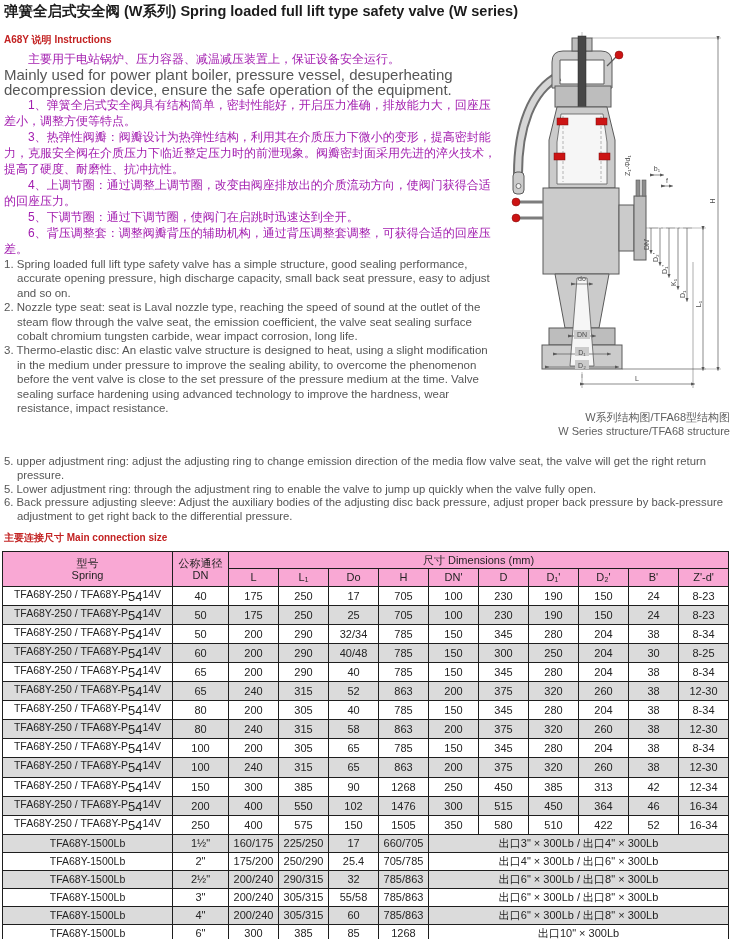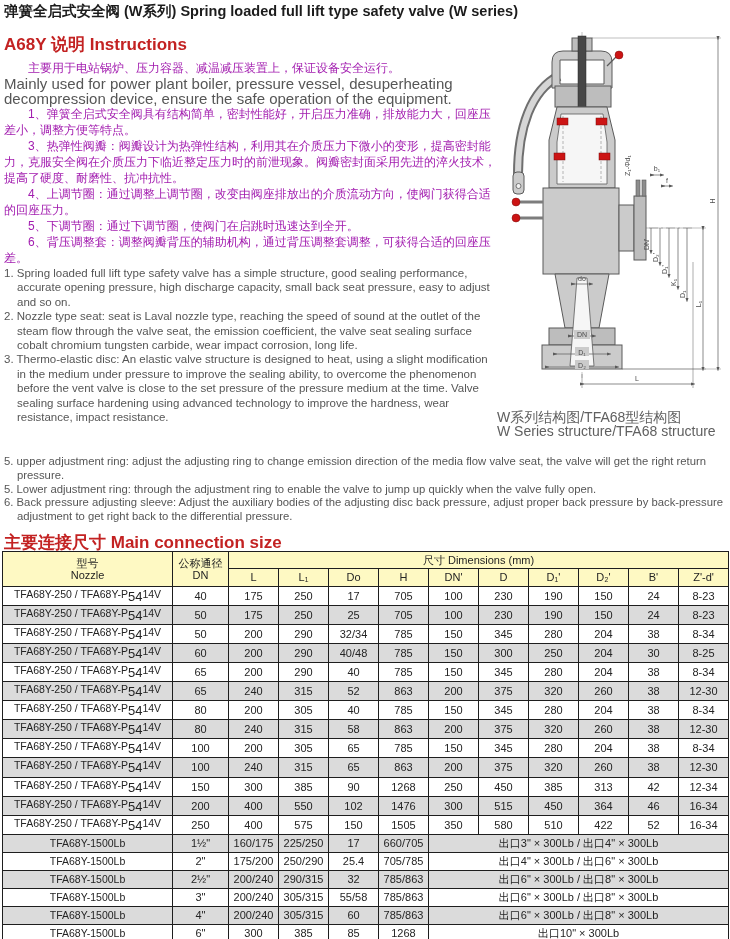--- a/index.html
+++ b/index.html
@@ -1,39 +1,39 @@
 <!DOCTYPE html>
 <html><head>
 <meta charset="utf-8">
 <style>
   html,body{margin:0;padding:0;}
   body{width:730px;height:939px;overflow:hidden;background:#fff;
        font-family:"Liberation Sans","DejaVu Sans",sans-serif;color:#3d3d3d;}
   .page{position:relative;width:730px;height:939px;}
   .title{position:absolute;left:4px;top:2px;width:722px;font-size:14.5px;font-weight:bold;color:#1c1c1c;}
   .col-left{position:absolute;left:4px;top:27px;width:492px;height:428px;overflow:hidden;}
-  h2{font-size:17px;font-weight:bold;color:#c32222;margin:8px 0 4px 0;}
+  h2{font-size:10px;font-weight:bold;color:#c32222;margin:8px 0 4px 0;}
   h2.first{margin-top:6px;}
   p{margin:0;}
   .cn{font-size:12px;line-height:16px;text-indent:2em;color:#a21caf;}
   .en{font-size:15px;line-height:15px;color:#565656;}
   .en-item{font-size:11.5px;line-height:14.4px;color:#565656;padding-left:13px;text-indent:-13px;}
   .wide-items{position:absolute;left:4px;top:455px;width:724px;}
   .wide-items .en-item{font-size:11.3px;line-height:13.8px;}
   .conn-heading{position:absolute;left:4px;top:531px;margin:0;}
   
   .diagram{position:absolute;left:497px;top:26px;width:233px;height:428px;}
   .diagram svg{display:block;}
-  .caption{margin-top:2px;text-align:left;font-size:14px;line-height:14px;color:#606060;}
+  .caption{margin-top:2px;text-align:right;font-size:11px;line-height:14px;color:#606060;}
   
   table{position:absolute;left:2px;top:551px;width:726px;border-collapse:collapse;table-layout:fixed;
         font-size:11px;color:#242424;}
   th,td{border:1px solid #1e1e1e;text-align:center;vertical-align:middle;padding:1px 0;height:14.3px;
         overflow:hidden;white-space:nowrap;}
-  th{background:#fef9c3;font-weight:normal;line-height:12px;}
+  th{background:#f9a8d4;font-weight:normal;line-height:12px;}
   tr.stripe td{background:#dbdbdb;}
   td.model{font-size:10.5px;}
   sub{font-size:13px;}
   .dimtext{font-size:7px;fill:#4c4c4c;}
   .dimline{stroke:#5a5a5a;stroke-width:0.7;fill:none;}
   .metal{fill:#cbcbcb;stroke:#5a5a5a;stroke-width:1;}
   .metal2{fill:#bdbdbd;stroke:#5a5a5a;stroke-width:1;}
   .bore{fill:#f6f6f6;stroke:#5a5a5a;stroke-width:0.8;}
   .red{fill:#cc1414;stroke:#7a0d0d;stroke-width:0.5;}
 </style>
@@ -177,21 +177,21 @@
       <col style="width:50px">
         <col style="width:50px">
         <col style="width:50px">
         <col style="width:50px">
         <col style="width:50px">
     </colgroup>
     <thead>
       <tr>
         <th rowspan="2">
           <div>型号</div>
-          <div>Nozzle</div>
+          <div>Spring</div>
         </th>
         <th rowspan="2">
           <div>公称通径</div>
           <div>DN</div>
         </th>
         <th colspan="10">尺寸 Dimensions (mm)</th>
       </tr>
       <tr>
         <th>L</th>
         <th>L₁</th>

